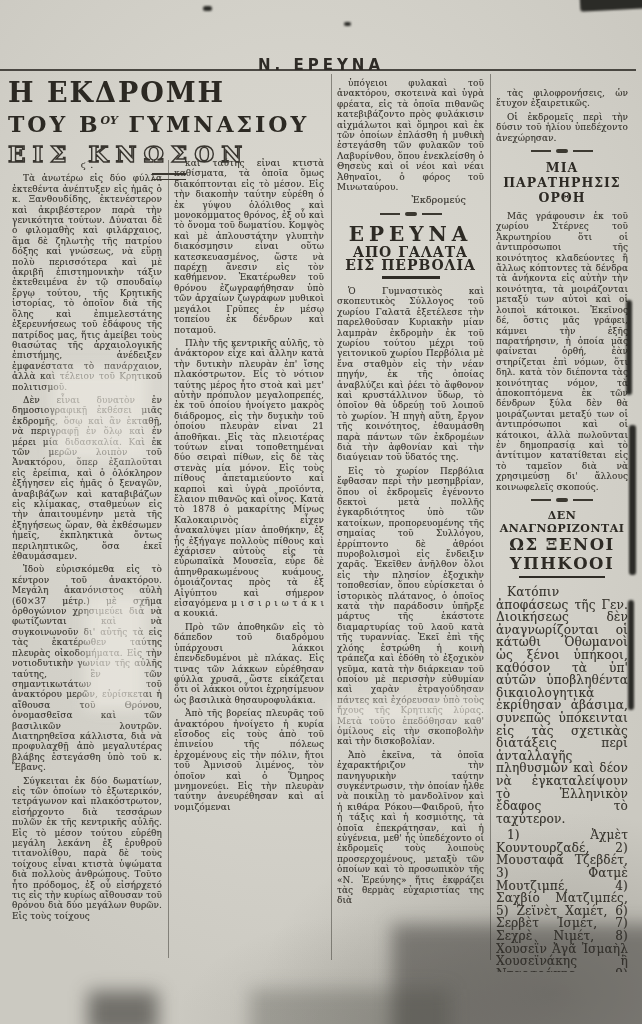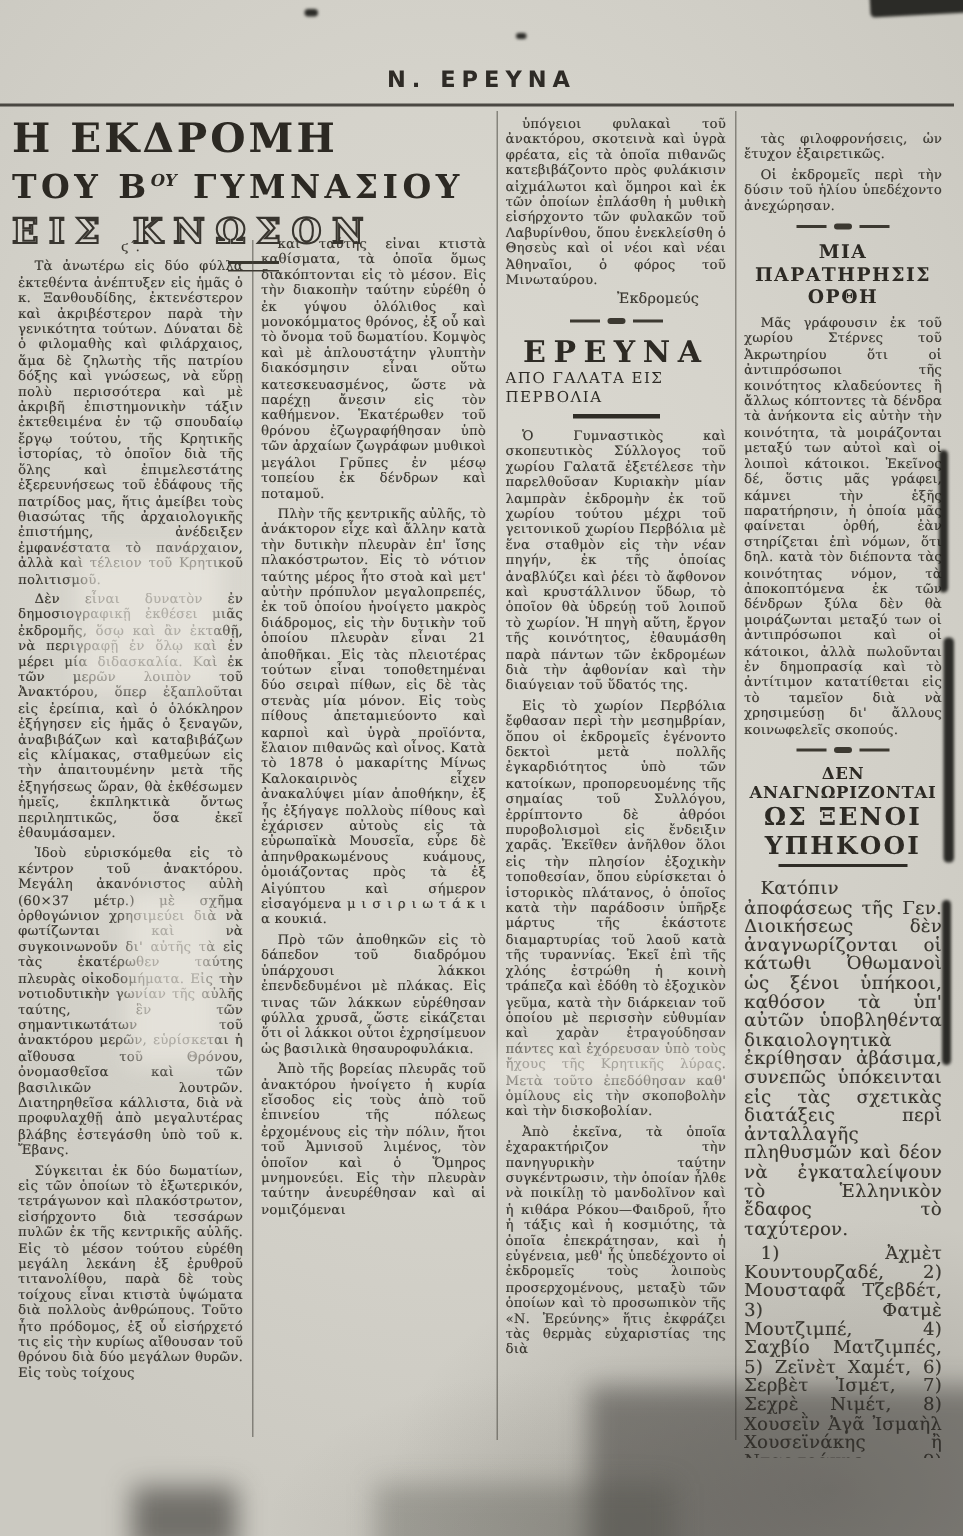--- a/index.html
+++ b/index.html
@@ -6,21 +6,21 @@
   .page{
     position:relative;width:642px;height:1024px;overflow:hidden;
     background:
       radial-gradient(ellipse 420px 260px at 86% 97%, rgba(90,88,80,0.30), rgba(90,88,80,0) 70%),
       radial-gradient(ellipse 300px 160px at 60% 100%, rgba(110,108,100,0.22), rgba(110,108,100,0) 70%),
       radial-gradient(ellipse 70% 60% at 45% 40%, #dcdad2 0%, #d5d3cb 55%, #cbc9c1 100%);
     font-family:"DejaVu Serif","DejaVu Sans",serif;
     color:#39362f;
   }
   .masthead{
-    position:absolute;left:0;top:44px;width:100%;text-align:center;
+    position:absolute;left:0;top:56px;width:100%;text-align:center;
     font-family:"DejaVu Sans","Liberation Sans",sans-serif;
     font-weight:bold;font-size:15px;letter-spacing:4px;color:#2e2b26;
   }
   .masthead-rule{position:absolute;left:0;top:69px;width:636px;height:2px;background:rgba(44,41,36,0.82);}
   .headline{position:absolute;left:8px;top:78px;width:322px;text-align:left;color:#2c2923;}
   .hl1{font-size:27px;font-weight:bold;letter-spacing:2px;line-height:30px;}
   .hl2{font-size:22px;font-weight:bold;letter-spacing:3px;line-height:26px;}
   .hl2 sup{font-size:11px;letter-spacing:0;font-style:italic;}
   .hl3{
     font-size:23px;font-weight:bold;letter-spacing:7px;line-height:30px;margin-top:2px;
@@ -30,21 +30,21 @@
   .section-mark{text-align:center;text-indent:0 !important;margin-bottom:3px !important;}
   .col{position:absolute;overflow:hidden;text-align:justify;}
   .small-text{font-size:8.8px;line-height:10.4px;letter-spacing:0.15px;}
   .col p{margin:0 0 3px 0;text-indent:11px;text-shadow:0.3px 0.3px 0 rgba(46,43,37,0.35);}
   .vrule{position:absolute;width:1px;background:rgba(70,67,60,0.55);}
   .signature{text-align:right !important;text-indent:0 !important;padding-right:18px;font-size:9.5px;}
   .divider{display:flex;align-items:center;justify-content:center;gap:5px;margin:6px auto 7px;}
   .divider .bar{width:20px;height:2px;background:#3c3931;}
   .divider .mid{width:12px;height:4px;background:#3c3931;border-radius:2px;}
   .art-title{font-size:20px;font-weight:bold;letter-spacing:5px;text-align:center;line-height:22px;margin:2px 0 1px;color:#2d2a24;}
-  .art-subtitle{font-size:10px;font-weight:normal;letter-spacing:1px;text-align:left;line-height:13px;color:#2d2a24;}
+  .art-subtitle{font-size:14px;font-weight:bold;letter-spacing:1px;text-align:center;line-height:13px;color:#2d2a24;}
   .heavy-rule{width:58px;height:3px;background:#2f2c26;margin:4px auto 7px;}
   .sec-heading{font-size:12.5px;font-weight:bold;letter-spacing:1px;text-align:center;line-height:15px;margin:2px 0 6px;color:#2d2a24;}
   .sec-heading-sm{font-size:11px;font-weight:bold;letter-spacing:0.5px;text-align:center;line-height:13px;margin-top:0;color:#2d2a24;}
   .sec-heading-lg{font-size:16.5px;font-weight:bold;letter-spacing:1.5px;text-align:center;line-height:19px;color:#2d2a24;}
   .heading-underline{width:86px;height:2px;background:#2f2c26;margin:3px auto 8px;}
   .big-text{font-size:12px;line-height:12.6px;letter-spacing:0.2px;}
   .big-text p{margin-bottom:4px;}
   .artifact{position:absolute;pointer-events:none;}
   .ghost{background:rgba(236,234,226,0.65);filter:blur(7px);}
   .stain-dark{background:rgba(26,25,22,0.9);filter:blur(1px);border-radius:3px;}
@@ -78,21 +78,21 @@
   </div>
 
   <div class="col small-text" style="left:174px;top:158px;width:150px;height:802px;">
     <p>καὶ ταύτης εἶναι κτιστὰ καθίσματα, τὰ ὁποῖα ὅμως διακόπτονται εἰς τὸ μέσον. Εἰς τὴν διακοπὴν ταύτην εὑρέθη ὁ ἐκ γύψου ὁλόλιθος καὶ μονοκόμματος θρόνος, ἐξ οὗ καὶ τὸ ὄνομα τοῦ δωματίου. Κομψὸς καὶ μὲ ἁπλουστάτην γλυπτὴν διακόσμησιν εἶναι οὕτω κατεσκευασμένος, ὥστε νὰ παρέχῃ ἄνεσιν εἰς τὸν καθήμενον. Ἑκατέρωθεν τοῦ θρόνου ἐζωγραφήθησαν ὑπὸ τῶν ἀρχαίων ζωγράφων μυθικοὶ μεγάλοι Γρῦπες ἐν μέσῳ τοπείου ἐκ δένδρων καὶ ποταμοῦ.</p>
     <p>Πλὴν τῆς κεντρικῆς αὐλῆς, τὸ ἀνάκτορον εἶχε καὶ ἄλλην κατὰ τὴν δυτικὴν πλευρὰν ἐπ' ἴσης πλακόστρωτον. Εἰς τὸ νότιον ταύτης μέρος ἦτο στοὰ καὶ μετ' αὐτὴν πρόπυλον μεγαλοπρεπές, ἐκ τοῦ ὁποίου ἠνοίγετο μακρὸς διάδρομος, εἰς τὴν δυτικὴν τοῦ ὁποίου πλευρὰν εἶναι 21 ἀποθῆκαι. Εἰς τὰς πλειοτέρας τούτων εἶναι τοποθετημέναι δύο σειραὶ πίθων, εἰς δὲ τὰς στενὰς μία μόνον. Εἰς τοὺς πίθους ἀπεταμιεύοντο καὶ καρποὶ καὶ ὑγρὰ προϊόντα, ἔλαιον πιθανῶς καὶ οἶνος. Κατὰ τὸ 1878 ὁ μακαρίτης Μίνως Καλοκαιρινὸς εἶχεν ἀνακαλύψει μίαν ἀποθήκην, ἐξ ἧς ἐξήγαγε πολλοὺς πίθους καὶ ἐχάρισεν αὐτοὺς εἰς τὰ εὐρωπαϊκὰ Μουσεῖα, εὗρε δὲ ἀπηνθρακωμένους κυάμους, ὁμοιάζοντας πρὸς τὰ ἐξ Αἰγύπτου καὶ σήμερον εἰσαγόμενα μ ι σ ι ρ ι ω τ ά κ ι α κουκιά.</p>
     <p>Πρὸ τῶν ἀποθηκῶν εἰς τὸ δάπεδον τοῦ διαδρόμου ὑπάρχουσι λάκκοι ἐπενδεδυμένοι μὲ πλάκας. Εἰς τινας τῶν λάκκων εὑρέθησαν φύλλα χρυσᾶ, ὥστε εἰκάζεται ὅτι οἱ λάκκοι οὗτοι ἐχρησίμευον ὡς βασιλικὰ θησαυροφυλάκια.</p>
     <p>Ἀπὸ τῆς βορείας πλευρᾶς τοῦ ἀνακτόρου ἠνοίγετο ἡ κυρία εἴσοδος εἰς τοὺς ἀπὸ τοῦ ἐπινείου τῆς πόλεως ἐρχομένους εἰς τὴν πόλιν, ἤτοι τοῦ Ἀμνισοῦ λιμένος, τὸν ὁποῖον καὶ ὁ Ὅμηρος μνημονεύει. Εἰς τὴν πλευρὰν ταύτην ἀνευρέθησαν καὶ αἱ νομιζόμεναι</p>
   </div>
 
   <div class="col small-text" style="left:337px;top:78px;width:147px;height:884px;">
-    <p>ὑπόγειοι φυλακαὶ τοῦ ἀνακτόρου, σκοτεινὰ καὶ ὑγρὰ φρέατα, εἰς τὰ ὁποῖα πιθανῶς κατεβιβάζοντο πρὸς φυλάκισιν αἰχμάλωτοι καὶ ὅμηροι καὶ ἐκ τῶν ὁποίων ἐπλάσθη ἡ μυθικὴ εἰσήρχοντο τῶν φυλακῶν τοῦ Λαβυρίνθου, ὅπου ἐνεκλείσθη ὁ Θησεὺς καὶ οἱ νέοι καὶ νέαι Ἀθηναῖοι, ὁ φόρος τοῦ Μινωταύρου.</p>
+    <p>ὑπόγειοι φυλακαὶ τοῦ ἀνακτόρου, σκοτεινὰ καὶ ὑγρὰ φρέατα, εἰς τὰ ὁποῖα πιθανῶς κατεβιβάζοντο πρὸς φυλάκισιν αἰχμάλωτοι καὶ ὅμηροι καὶ ἐκ τῶν ὁποίων ἐπλάσθη ἡ μυθικὴ ἐστεγάσθη τῶν φυλακῶν τοῦ Λαβυρίνθου, ὅπου ἐνεκλείσθη ὁ Θησεὺς καὶ οἱ νέοι καὶ νέαι Ἀθηναῖοι, ὁ φόρος τοῦ Μινωταύρου.</p>
     <p class="signature">Ἐκδρομεύς</p>
     <div class="divider">
         <span class="bar"></span>
         <span class="mid"></span>
         <span class="bar"></span>
       </div>
     <div class="art-title">ΕΡΕΥΝΑ</div>
     <div class="art-subtitle">ΑΠΟ ΓΑΛΑΤΑ ΕΙΣ ΠΕΡΒΟΛΙΑ</div>
     <div class="heavy-rule"></div>
     <p>Ὁ Γυμναστικὸς καὶ σκοπευτικὸς Σύλλογος τοῦ χωρίου Γαλατᾶ ἐξετέλεσε τὴν παρελθοῦσαν Κυριακὴν μίαν λαμπρὰν ἐκδρομὴν ἐκ τοῦ χωρίου τούτου μέχρι τοῦ γειτονικοῦ χωρίου Περβόλια μὲ ἕνα σταθμὸν εἰς τὴν νέαν πηγήν, ἐκ τῆς ὁποίας ἀναβλύζει καὶ ῥέει τὸ ἄφθονον καὶ κρυστάλλινον ὕδωρ, τὸ ὁποῖον θὰ ὑδρεύῃ τοῦ λοιποῦ τὸ χωρίον. Ἡ πηγὴ αὕτη, ἔργον τῆς κοινότητος, ἐθαυμάσθη παρὰ πάντων τῶν ἐκδρομέων διὰ τὴν ἀφθονίαν καὶ τὴν διαύγειαν τοῦ ὕδατός της.</p>

